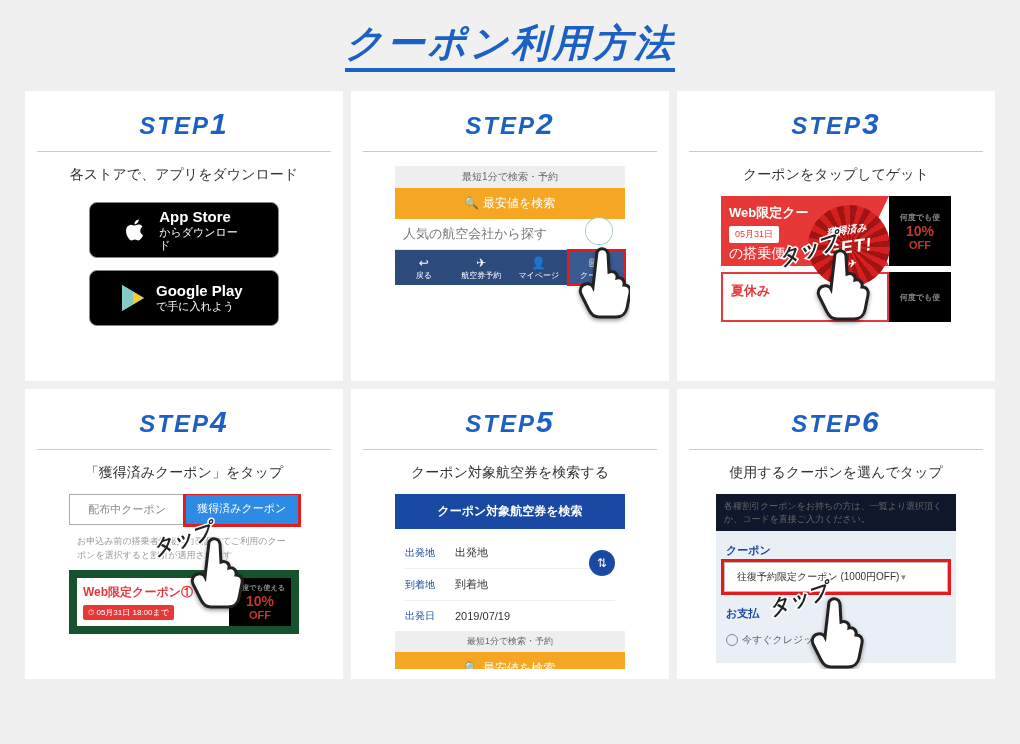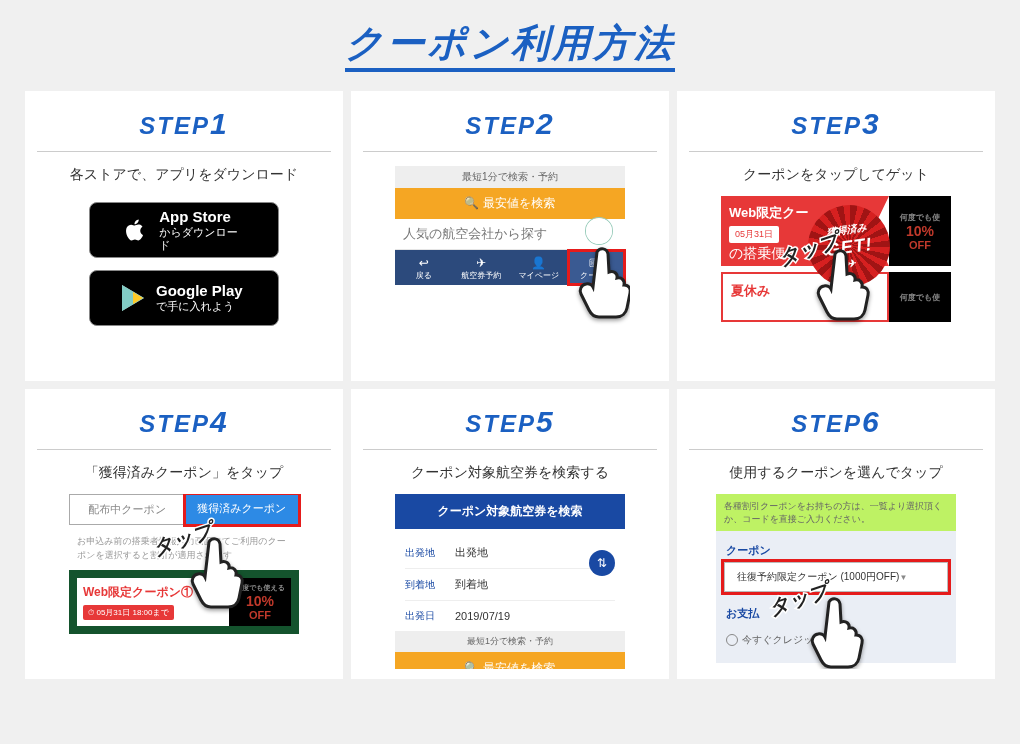--- a/index.html
+++ b/index.html
@@ -160,21 +160,21 @@
 .s5-row { display:flex; align-items:center; padding:8px 0; border-bottom:1px solid #eee; font-size:11px; }
 .s5-row.nb { border-bottom:none; }
 .s5-lb { color:#1949a3; width:50px; font-size:10px; }
 .s5-val { color:#333; }
 .s5-swap { position:absolute; right:10px; top:56px; width:26px; height:26px; background:#1949a3; border-radius:50%; color:#fff; display:flex; align-items:center; justify-content:center; font-size:12px; }
 .s5-foot { background:#eee; font-size:9px; color:#666; text-align:center; padding:4px; }
 .s5-btn { background:#f5a623; color:#fff; font-size:12px; text-align:center; padding:8px; }
 .s5-btn::before { content:"🔍 "; }
 
 
-.s6 { width:240px; background:#bef264; }
+.s6 { width:240px; background:#0f172a; }
 .s6-hd { font-size:9px; color:#666; padding:6px 8px; line-height:1.4; text-align:left; }
 .s6-box { background:#eaeef5; padding:8px; }
 .s6-lbl { color:#1949a3; font-size:11px; font-weight:600; padding:4px 2px; text-align:left; }
 .s6-sel { background:#fff; border:1px solid #bbb; outline:3px solid #e51b1b; padding:7px 12px; font-size:10px; color:#333; display:flex; justify-content:flex-start; align-items:center; }
 .s6-sel .ar { color:#888; font-size:8px; }
 .s6-radio { font-size:10px; color:#666; padding:8px 2px; text-align:left; display:flex; align-items:center; gap:4px; }
 .s6-radio::before { content:""; width:10px; height:10px; border:1px solid #888; border-radius:50%; display:inline-block; }
 </style>
 </head>
 <body>

